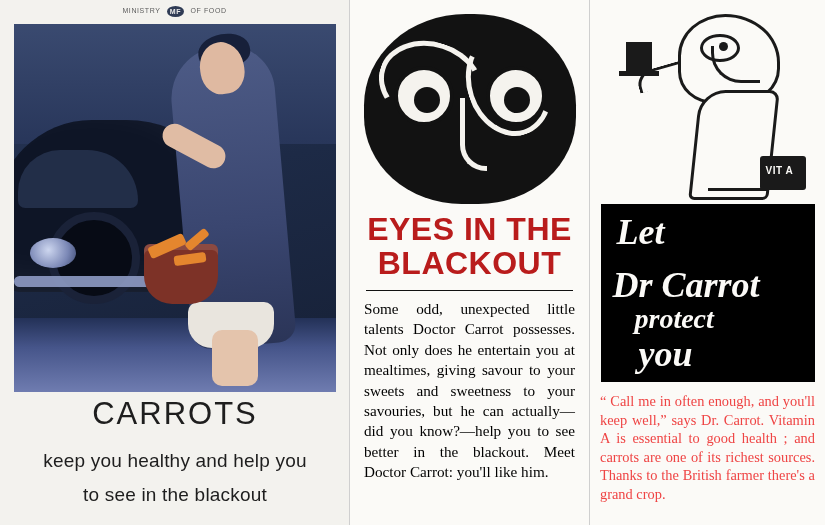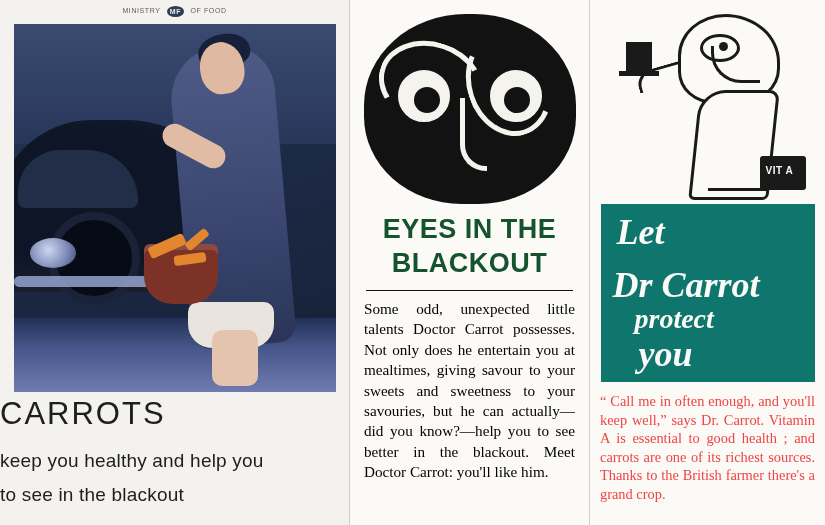--- a/index.html
+++ b/index.html
@@ -198,21 +198,21 @@
     width: 86px;
     height: 46px;
     background: #e9e5de;
     border-radius: 10px 10px 24px 24px;
   }
   .poster-caption {
     position: absolute;
     left: 0;
     top: 396px;
     width: 350px;
-    text-align: left;
+    text-align: center;
     font-family: "Liberation Sans", sans-serif;
     color: #1e1e1e;
   }
   .poster-headline {
     font-size: 31px;
     letter-spacing: 2px;
     font-weight: 400;
     margin-bottom: 12px;
   }
   .poster-sub-line {
@@ -280,24 +280,24 @@
     top: 84px;
     width: 22px;
     height: 68px;
     border-left: 5px solid #f5f3ee;
     border-bottom: 5px solid #f5f3ee;
     border-radius: 0 0 0 26px;
   }
   .article-title {
     font-family: "Liberation Sans", sans-serif;
     font-weight: bold;
-    font-size: 27px;
+    font-size: 32px;
     line-height: 34px;
     letter-spacing: 0.5px;
-    color: #14532d;
+    color: #b91c1c;
     text-align: center;
     margin-top: 4px;
   }
   .article-rule {
     border: none;
     border-top: 1px solid #111;
     margin: 10px 2px 8px 2px;
   }
   .article-body {
     font-family: "Liberation Serif", serif;
@@ -427,21 +427,21 @@
     top: 182px;
     width: 60px;
     height: 14px;
     border-top: 3px solid #1a1a1a;
   }
   .ad-banner {
     position: relative;
     margin: 2px auto 0 auto;
     width: 214px;
     height: 178px;
-    background: #0f766e;
+    background: #000000;
     color: #fbfaf7;
     box-sizing: border-box;
     padding: 10px 12px 8px 12px;
   }
   .ad-banner-line {
     font-family: "Liberation Serif", serif;
     font-style: italic;
     font-weight: bold;
     color: #fbfaf7;
     line-height: 1.02;

